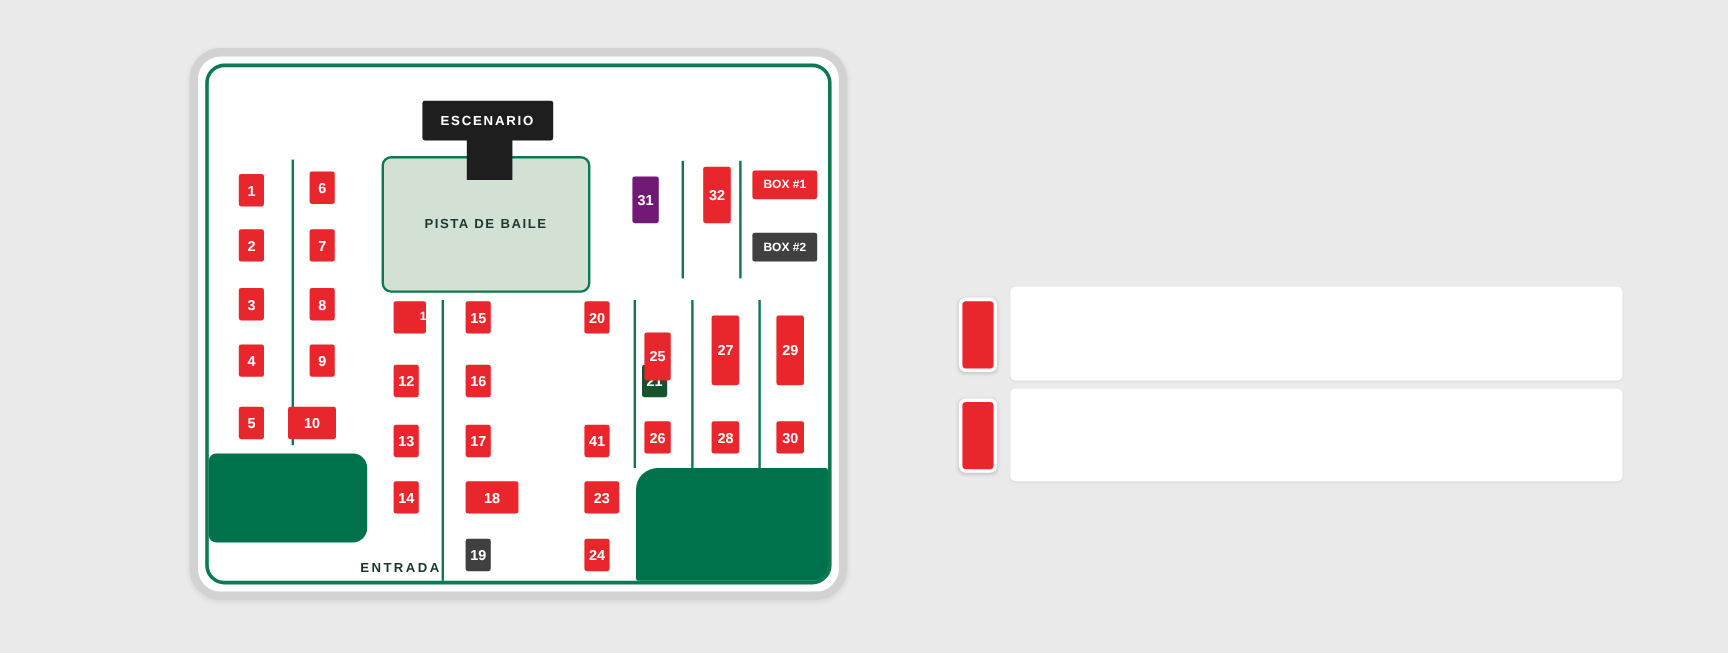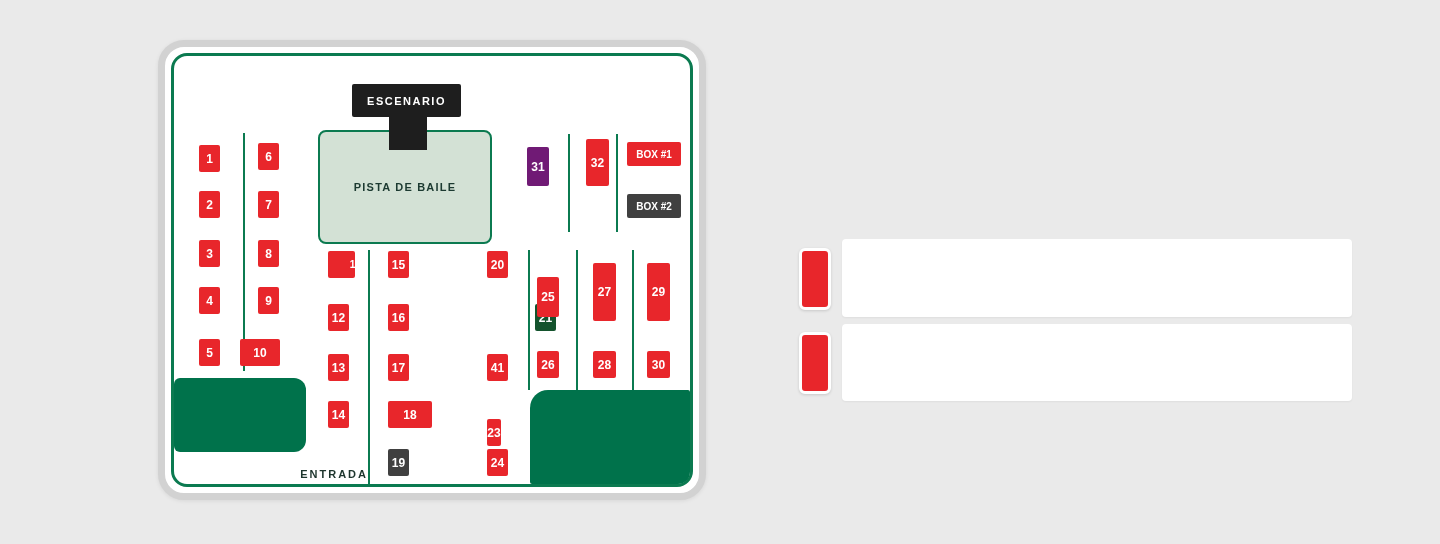--- a/index.html
+++ b/index.html
@@ -100,21 +100,21 @@
       <div class="seat" style="left: 328px; top: 354px; width: 21px; height: 27px; background: rgb(232, 38, 43); font-size: 12px;">13</div>
       <div class="seat" style="left: 328px; top: 401px; width: 21px; height: 27px; background: rgb(232, 38, 43); font-size: 12px;">14</div>
       <div class="seat" style="left: 388px; top: 251px; width: 21px; height: 27px; background: rgb(232, 38, 43); font-size: 12px;">15</div>
       <div class="seat" style="left: 388px; top: 304px; width: 21px; height: 27px; background: rgb(232, 38, 43); font-size: 12px;">16</div>
       <div class="seat" style="left: 388px; top: 354px; width: 21px; height: 27px; background: rgb(232, 38, 43); font-size: 12px;">17</div>
       <div class="seat" style="left: 388px; top: 401px; width: 44px; height: 27px; background: rgb(232, 38, 43); font-size: 12px;">18</div>
       <div class="seat" style="left: 388px; top: 449px; width: 21px; height: 27px; background: #404040; font-size: 12px;">19</div>
       <div class="seat" style="left: 487px; top: 251px; width: 21px; height: 27px; background: rgb(232, 38, 43); font-size: 12px;">20</div>
       <div class="seat" style="left: 487px; top: 304px; width: 21px; height: 27px; background: #14532d; font-size: 12px; margin-left: 48px;">21</div>
       <div class="seat" style="left: 487px; top: 354px; width: 21px; height: 27px; background: rgb(232, 38, 43); font-size: 12px;">41</div>
-      <div class="seat" style="left: 487px; top: 419px; width: 14px; height: 27px; background: rgb(232, 38, 43); font-size: 12px;">23</div>
+      <div class="seat" style="left: 487px; top: 401px; width: 29px; height: 27px; background: rgb(232, 38, 43); font-size: 12px;">23</div>
       <div class="seat" style="left: 487px; top: 449px; width: 21px; height: 27px; background: rgb(232, 38, 43); font-size: 12px;">24</div>
       <div class="seat" style="left: 537px; top: 277px; width: 22px; height: 40px; background: rgb(232, 38, 43); font-size: 12px;">25</div>
       <div class="seat" style="left: 537px; top: 351px; width: 22px; height: 27px; background: rgb(232, 38, 43); font-size: 12px;">26</div>
       <div class="seat" style="left: 593px; top: 263px; width: 23px; height: 58px; background: rgb(232, 38, 43); font-size: 12px;">27</div>
       <div class="seat" style="left: 593px; top: 351px; width: 23px; height: 27px; background: rgb(232, 38, 43); font-size: 12px;">28</div>
       <div class="seat" style="left: 647px; top: 263px; width: 23px; height: 58px; background: rgb(232, 38, 43); font-size: 12px;">29</div>
       <div class="seat" style="left: 647px; top: 351px; width: 23px; height: 27px; background: rgb(232, 38, 43); font-size: 12px;">30</div>
       <div class="seat" style="left: 527px; top: 147px; width: 22px; height: 39px; background: #701a75; font-size: 12px;">31</div>
       <div class="seat" style="left: 586px; top: 139px; width: 23px; height: 47px; background: rgb(232, 38, 43); font-size: 12px;">32</div>
       <div class="seat" style="left: 627px; top: 142px; width: 54px; height: 24px; background: rgb(232, 38, 43); font-size: 10px;">BOX #1</div>

